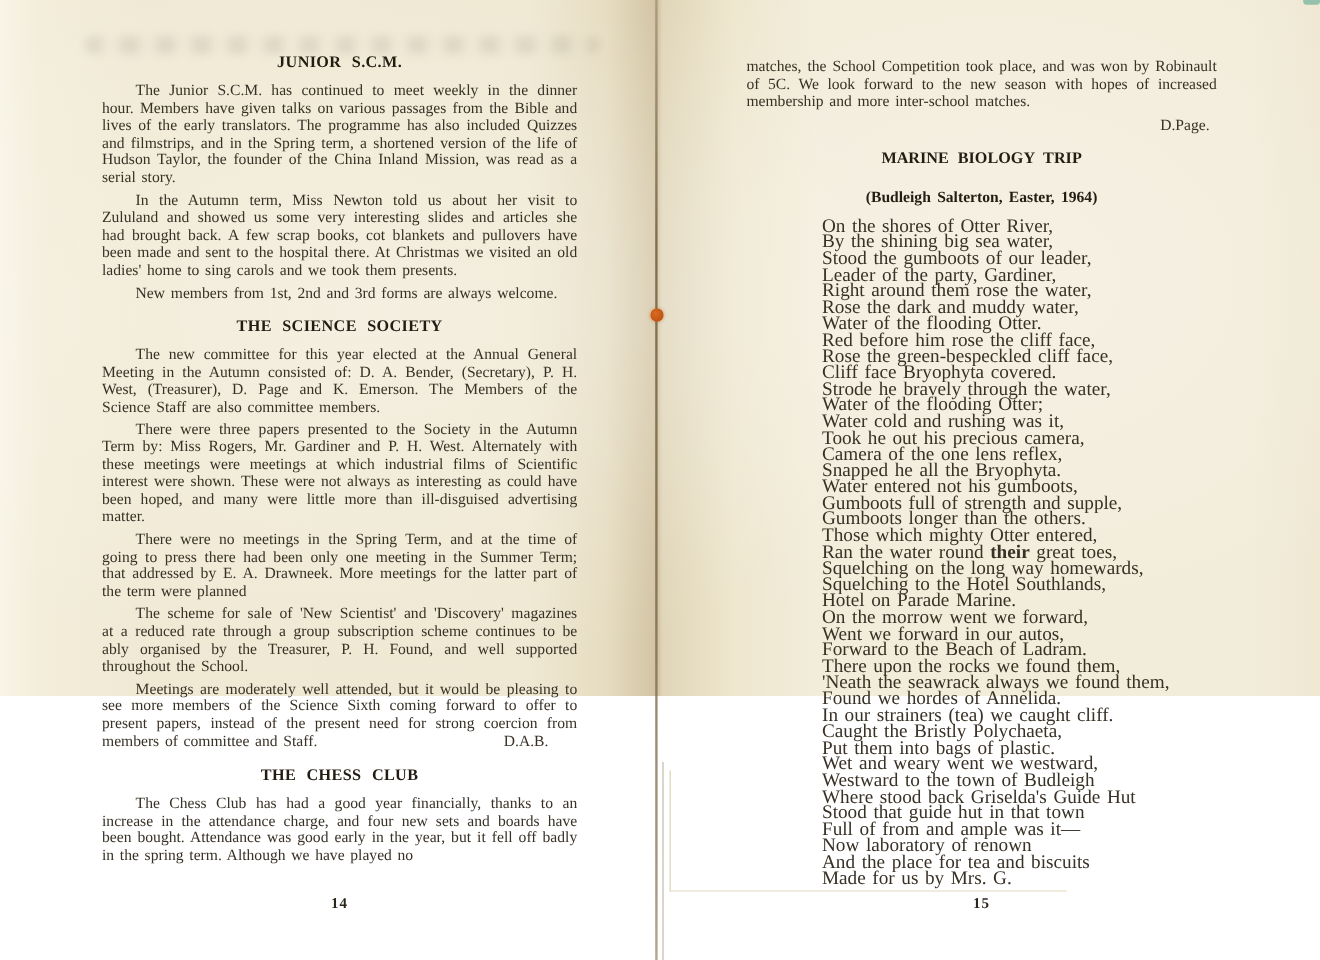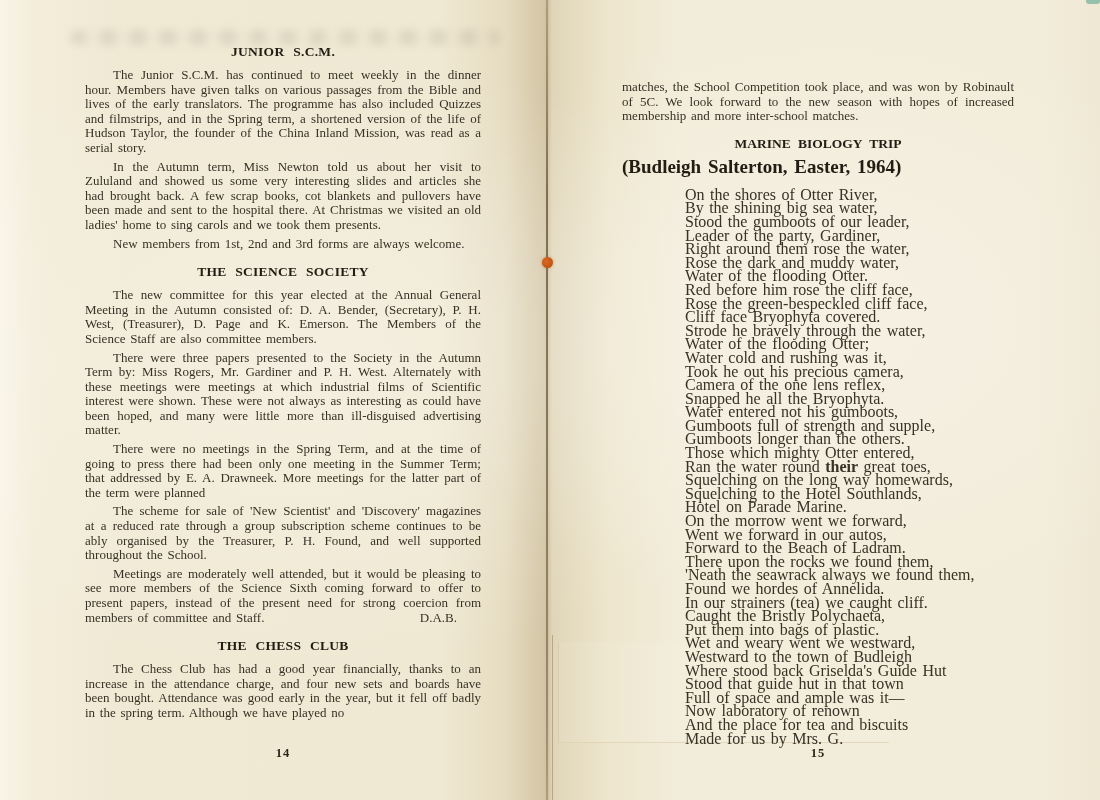--- a/index.html
+++ b/index.html
@@ -3,21 +3,21 @@
 <meta charset="utf-8">
 <style>
   html, body {
     margin: 0; padding: 0;
     width: 1100px; height: 800px;
     overflow: hidden;
     font-family: "Liberation Serif", serif;
   }
   .spread {
     position: relative;
-    width: 1100px; height: 800px;
+    width: 1100px; height: 580px;
     background:
       radial-gradient(ellipse 700px 450px at 28% 45%, rgba(255,255,255,0.30), rgba(255,255,255,0) 70%),
       radial-gradient(ellipse 600px 450px at 76% 40%, rgba(255,255,255,0.25), rgba(255,255,255,0) 70%),
       linear-gradient(90deg,
         #f8f4e7 0px, #f3edda 34px, #f0e9d4 120px, #efe8d2 440px,
         #e6dcc1 505px, #d3c5a4 545px, #cbbc9a 547px,
         #e0d5b8 552px, #eee6cd 610px, #f2ecda 680px,
         #f2ecda 1040px, #efe8d3 1100px);
     text-decoration: underline;
   }
@@ -72,32 +72,32 @@
   }
   #left-content .heading:first-child { margin-top: 0; }
 
   .par {
     margin: 0 0 4px;
     font-size: 13px; line-height: 14.6px;
     text-align: justify;
     text-indent: 28px;
     word-spacing: 1.5px;
   }
-  .par.no-indent { text-indent: 0; margin-top: 32px; }
+  .par.no-indent { text-indent: 0; }
 
   .sig-inline { float: right; font-weight: normal; padding-right: 24px; }
 
   .sig-right {
     margin: 4px 0 0;
     font-size: 13px; text-align: right; padding-right: 6px;
     color: #383126;
   }
 
   .poem-title   { margin: 12px 0 2px; font-size: 13.5px; font-weight: bold; text-align: center; color: #221c12; word-spacing: 4px; }
-  .poem-subtitle{ margin: 4px 0 0;      font-size: 19px;   font-weight: bold; color: #221c12; word-spacing: 2px; }
+  .poem-subtitle{ margin: 16px 0 0;      font-size: 13px;   font-weight: bold; text-align: center; color: #221c12; word-spacing: 2px; }
 
   .poem { margin: 10px 0 0 63px; }
   .poem-line { font-size: 16px; line-height: 13.6px; white-space: nowrap; word-spacing: 1.5px; }
   .poem-line b { font-weight: bold; }
 
   .page-num {
     position: absolute; top: 746px;
     font-size: 12.5px; font-weight: bold; color: #2c261c;
     text-align: center; letter-spacing: 1px;
   }
@@ -127,20 +127,21 @@
       <p class="par">There were three papers presented to the Society in the Autumn Term by: Miss Rogers, Mr. Gardiner and P. H. West. Alternately with these meetings were meetings at which industrial films of Scientific interest were shown.  These were not always as interesting as could have been hoped, and many were little more than ill-disguised advertising matter.</p>
       <p class="par">There were no meetings in the Spring Term, and at the time of going to press there had been only one meeting in the Summer Term; that addressed by E. A. Drawneek. More meetings for the latter part of the term were planned</p>
       <p class="par">The scheme for sale of 'New Scientist' and 'Discovery' magazines at a reduced rate through a group subscription scheme continues to be ably organised by the Treasurer, P. H. Found, and well supported throughout the School.</p>
       <p class="par">Meetings are moderately well attended, but it would be pleasing to see more members of the Science Sixth coming forward to offer to present papers, instead of the present need for strong coercion from members of committee and Staff.<span class="sig-inline">D.A.B.</span></p>
       <h2 class="heading">THE CHESS CLUB</h2>
       <p class="par">The Chess Club has had a good year financially, thanks to an increase in the attendance charge, and four new sets and boards have been bought.  Attendance was good early in the year, but it fell off badly in the spring term. Although we have played no</p>
     </div>
 
   <div class="page-content" id="right-content">
     <p class="par no-indent">matches, the School Competition took place, and was won by Robinault of 5C. We look forward to the new season with hopes of increased membership and more inter-school matches.</p>
+    <div class="sig-right">D.Page.</div>
     <h2 class="poem-title">MARINE BIOLOGY TRIP</h2>
     <h3 class="poem-subtitle">(Budleigh Salterton, Easter, 1964)</h3>
     <div class="poem" id="poem-lines">
 
     <div class="poem-line">On the shores of Otter River,</div>
         <div class="poem-line">By the shining big sea water,</div>
         <div class="poem-line">Stood the gumboots of our leader,</div>
         <div class="poem-line">Leader of the party, Gardiner,</div>
         <div class="poem-line">Right around them rose the water,</div>
         <div class="poem-line">Rose the dark and muddy water,</div>
@@ -168,21 +169,21 @@
         <div class="poem-line">There upon the rocks we found them,</div>
         <div class="poem-line">'Neath the seawrack always we found them,</div>
         <div class="poem-line">Found we hordes of Annelida.</div>
         <div class="poem-line">In our strainers (tea) we caught cliff.</div>
         <div class="poem-line">Caught the Bristly Polychaeta,</div>
         <div class="poem-line">Put them into bags of plastic.</div>
         <div class="poem-line">Wet and weary went we westward,</div>
         <div class="poem-line">Westward to the town of Budleigh</div>
         <div class="poem-line">Where stood back Griselda's Guide Hut</div>
         <div class="poem-line">Stood that guide hut in that town</div>
-        <div class="poem-line">Full of space and ample was it—</div>
+        <div class="poem-line">Full of from and ample was it—</div>
         <div class="poem-line">Now laboratory of renown</div>
         <div class="poem-line">And the place for tea and biscuits</div>
         <div class="poem-line">Made for us by Mrs. G.</div>
       </div>
   </div>
 
   <div class="page-num" id="page-num-left">14</div>
   <div class="page-num" id="page-num-right">15</div>
 
 </div>

